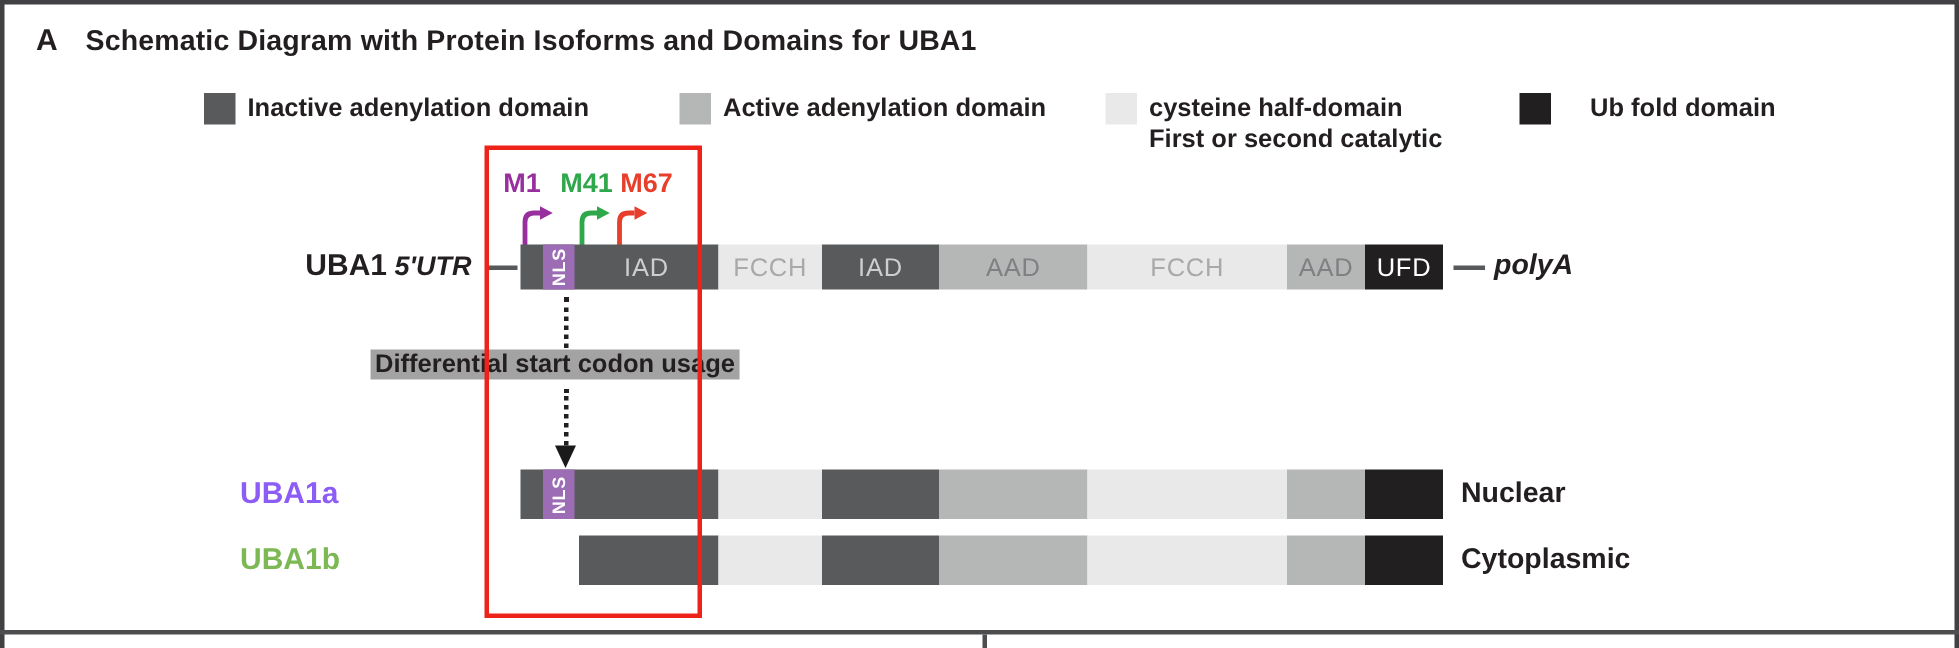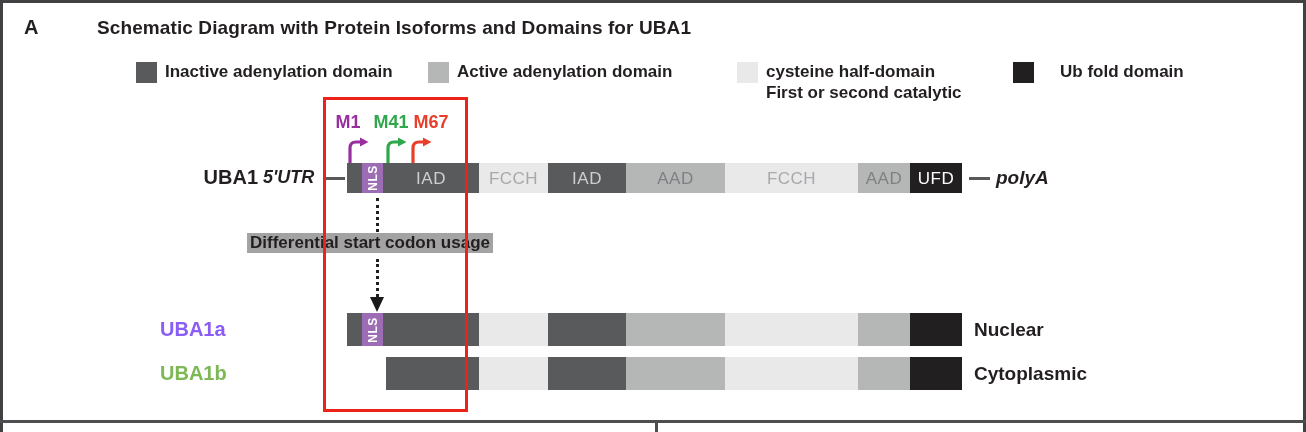--- a/index.html
+++ b/index.html
@@ -8,21 +8,21 @@
     font-family:"Liberation Sans",sans-serif;color:#231f20;overflow:hidden;
   }
   
   .border-top{position:absolute;left:0;top:0;width:100%;height:3px;background:#414042;}
   .border-left{position:absolute;left:0;top:0;width:3px;height:100%;background:#414042;}
   .border-right{position:absolute;right:0;top:0;width:3px;height:100%;background:#414042;}
   .divider-h{position:absolute;left:0;top:420px;width:100%;height:3px;background:#4d4e50;}
   .divider-v{position:absolute;left:655px;top:423px;width:3px;height:9px;background:#4d4e50;}
   
   .panel-label{position:absolute;left:24px;top:16px;font-size:20px;font-weight:700;}
-  .panel-title{position:absolute;left:57px;top:17px;font-size:19px;font-weight:700;letter-spacing:0.1px;margin-left:40px;}
+  .panel-title{position:absolute;left:57px;top:17px;font-size:19px;font-weight:700;letter-spacing:0.1px;}
   
   .leg-item{position:absolute;top:61px;display:flex;align-items:flex-start;gap:8px;}
   .swatch{width:21px;height:21px;flex:0 0 auto;margin-top:1px;}
   .leg-text{font-size:17px;font-weight:700;line-height:21px;white-space:nowrap;}
   
   .codon-label{position:absolute;top:112px;transform:translateX(-50%);font-size:18px;font-weight:700;white-space:nowrap;}
   .codon-arrow{position:absolute;top:137px;}
   
   .seg{position:absolute;}
   .seg-label{position:absolute;transform:translate(-50%,-50%);font-size:17px;font-weight:400;letter-spacing:0.5px;white-space:nowrap;text-align:center;}
@@ -55,21 +55,21 @@
   <div class="panel-label">A</div>
   <div class="panel-title">Schematic Diagram with Protein Isoforms and Domains for UBA1</div>
 
   <div id="legend">
       <div class="leg-item" style="left: 136px;">
         <span class="swatch" style="background: rgb(89, 90, 92);"></span>
         <div class="leg-text">
           <div>Inactive adenylation domain</div>
         </div>
       </div>
-      <div class="leg-item" style="left: 407px; padding-left: 21px;">
+      <div class="leg-item" style="left: 432px; padding-left: 21px;">
         <span class="swatch" style="background: rgb(181, 182, 182);"></span>
         <div class="leg-text">
           <div>Active adenylation domain</div>
         </div>
       </div>
       <div class="leg-item" style="left: 737px;">
         <span class="swatch" style="background: rgb(233, 233, 234);"></span>
         <div class="leg-text">
           <div>cysteine half-domain</div>
           <div>First or second catalytic</div>

